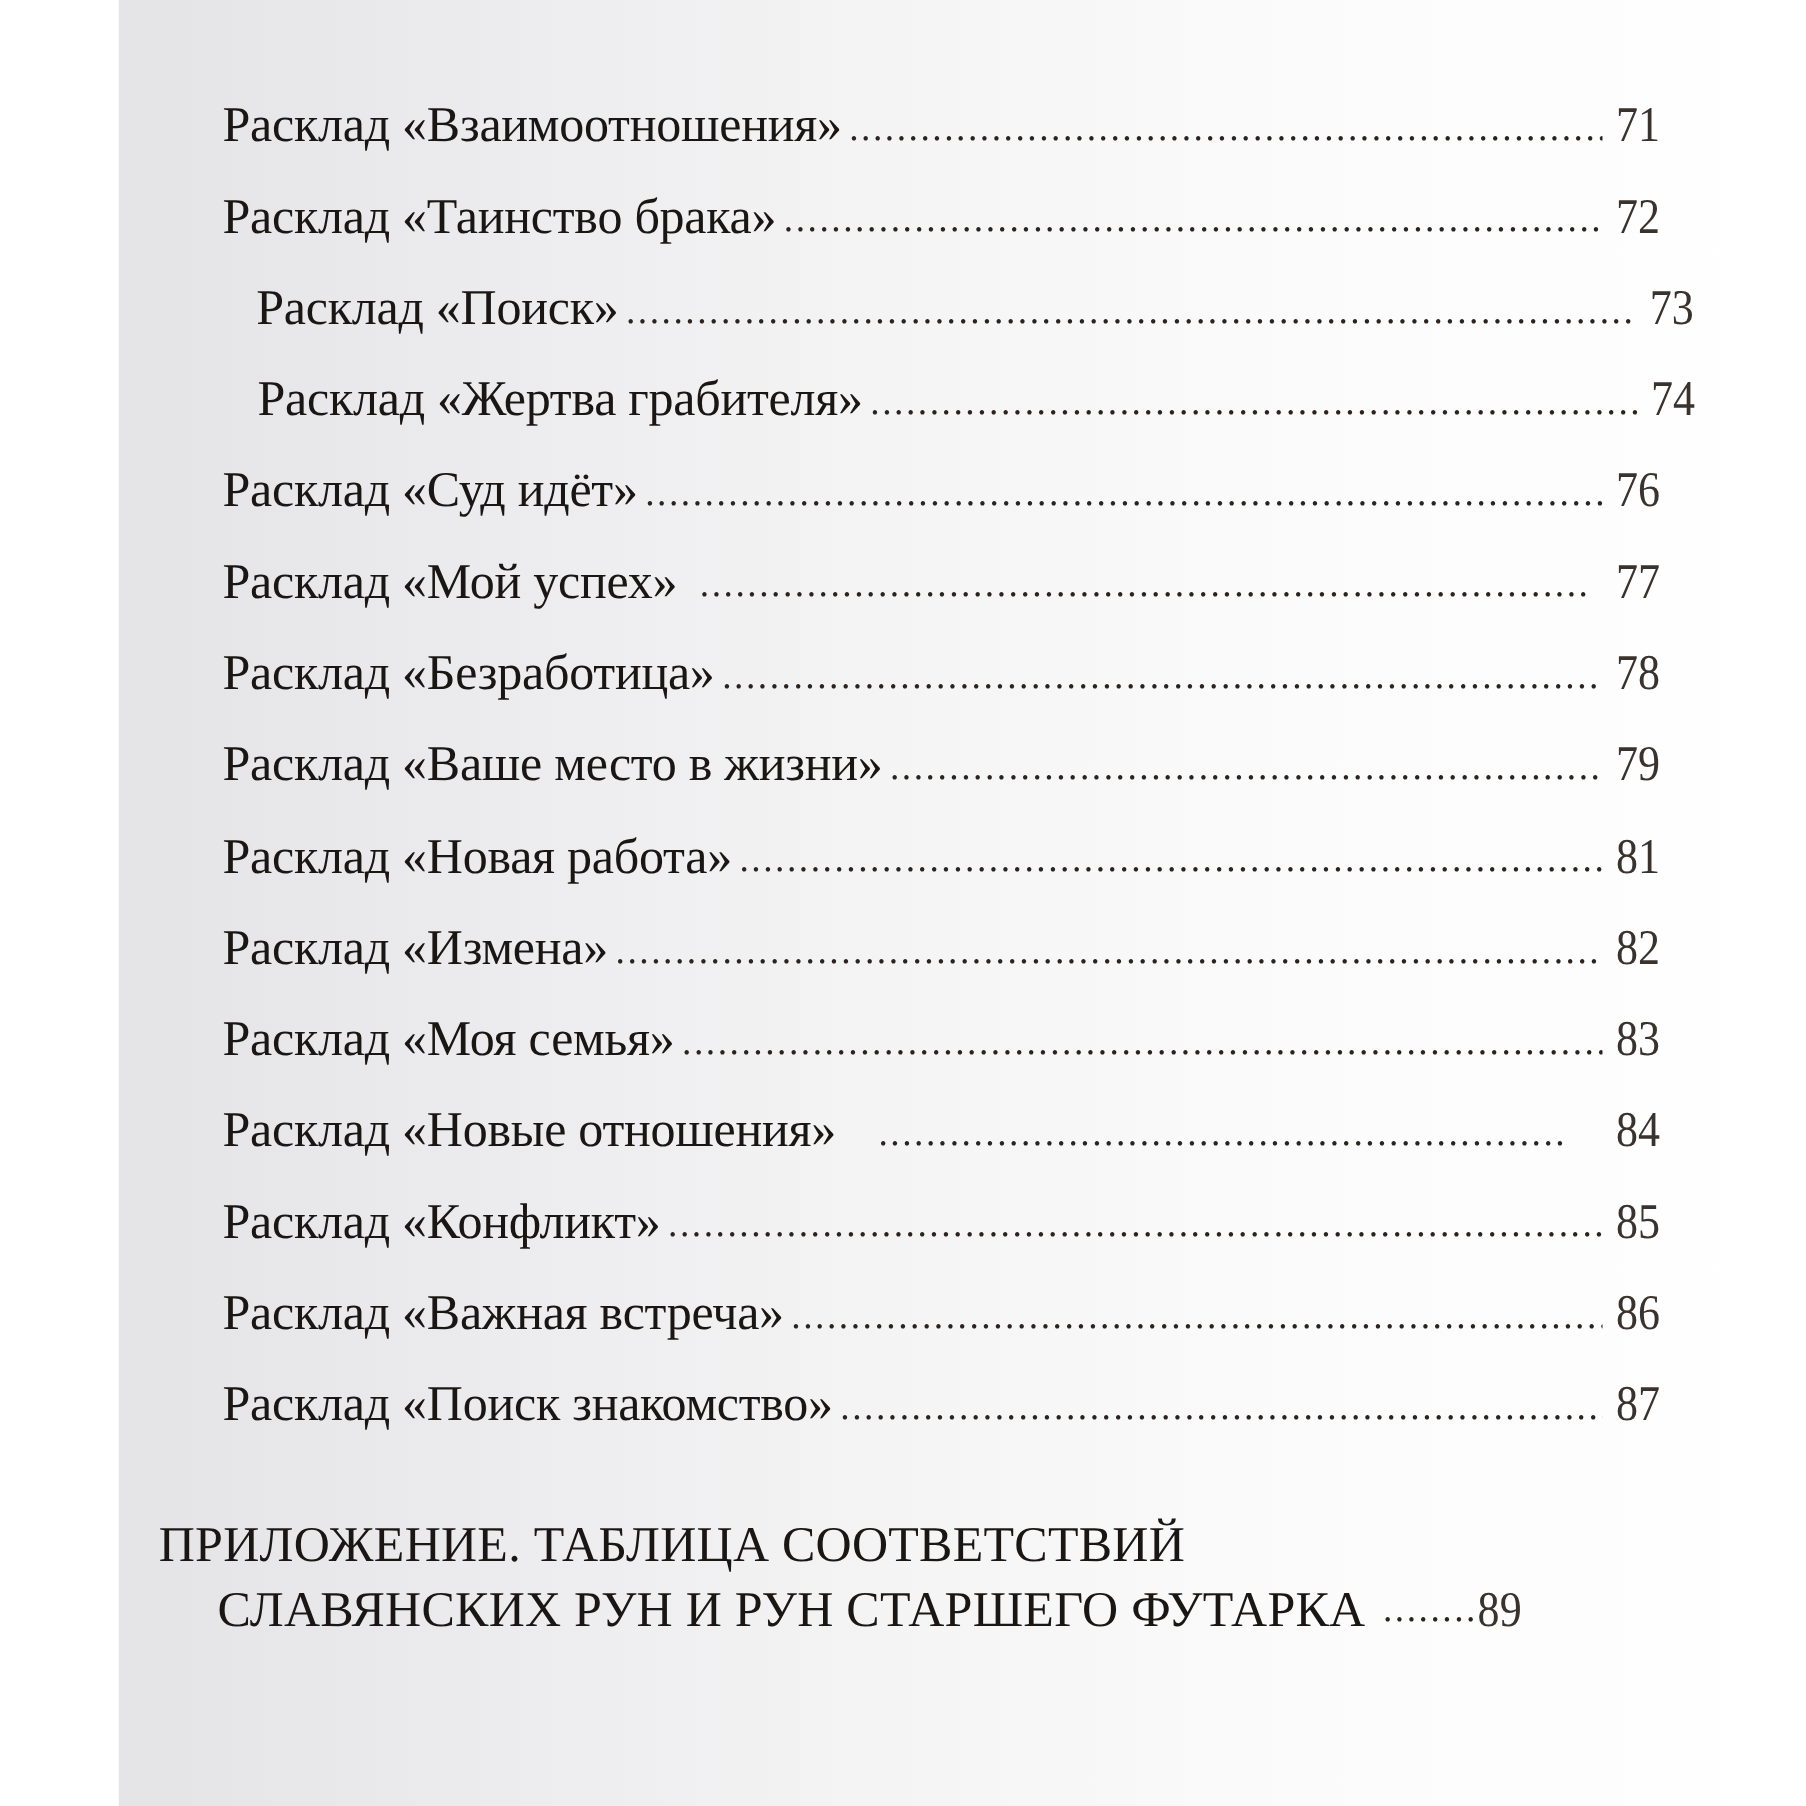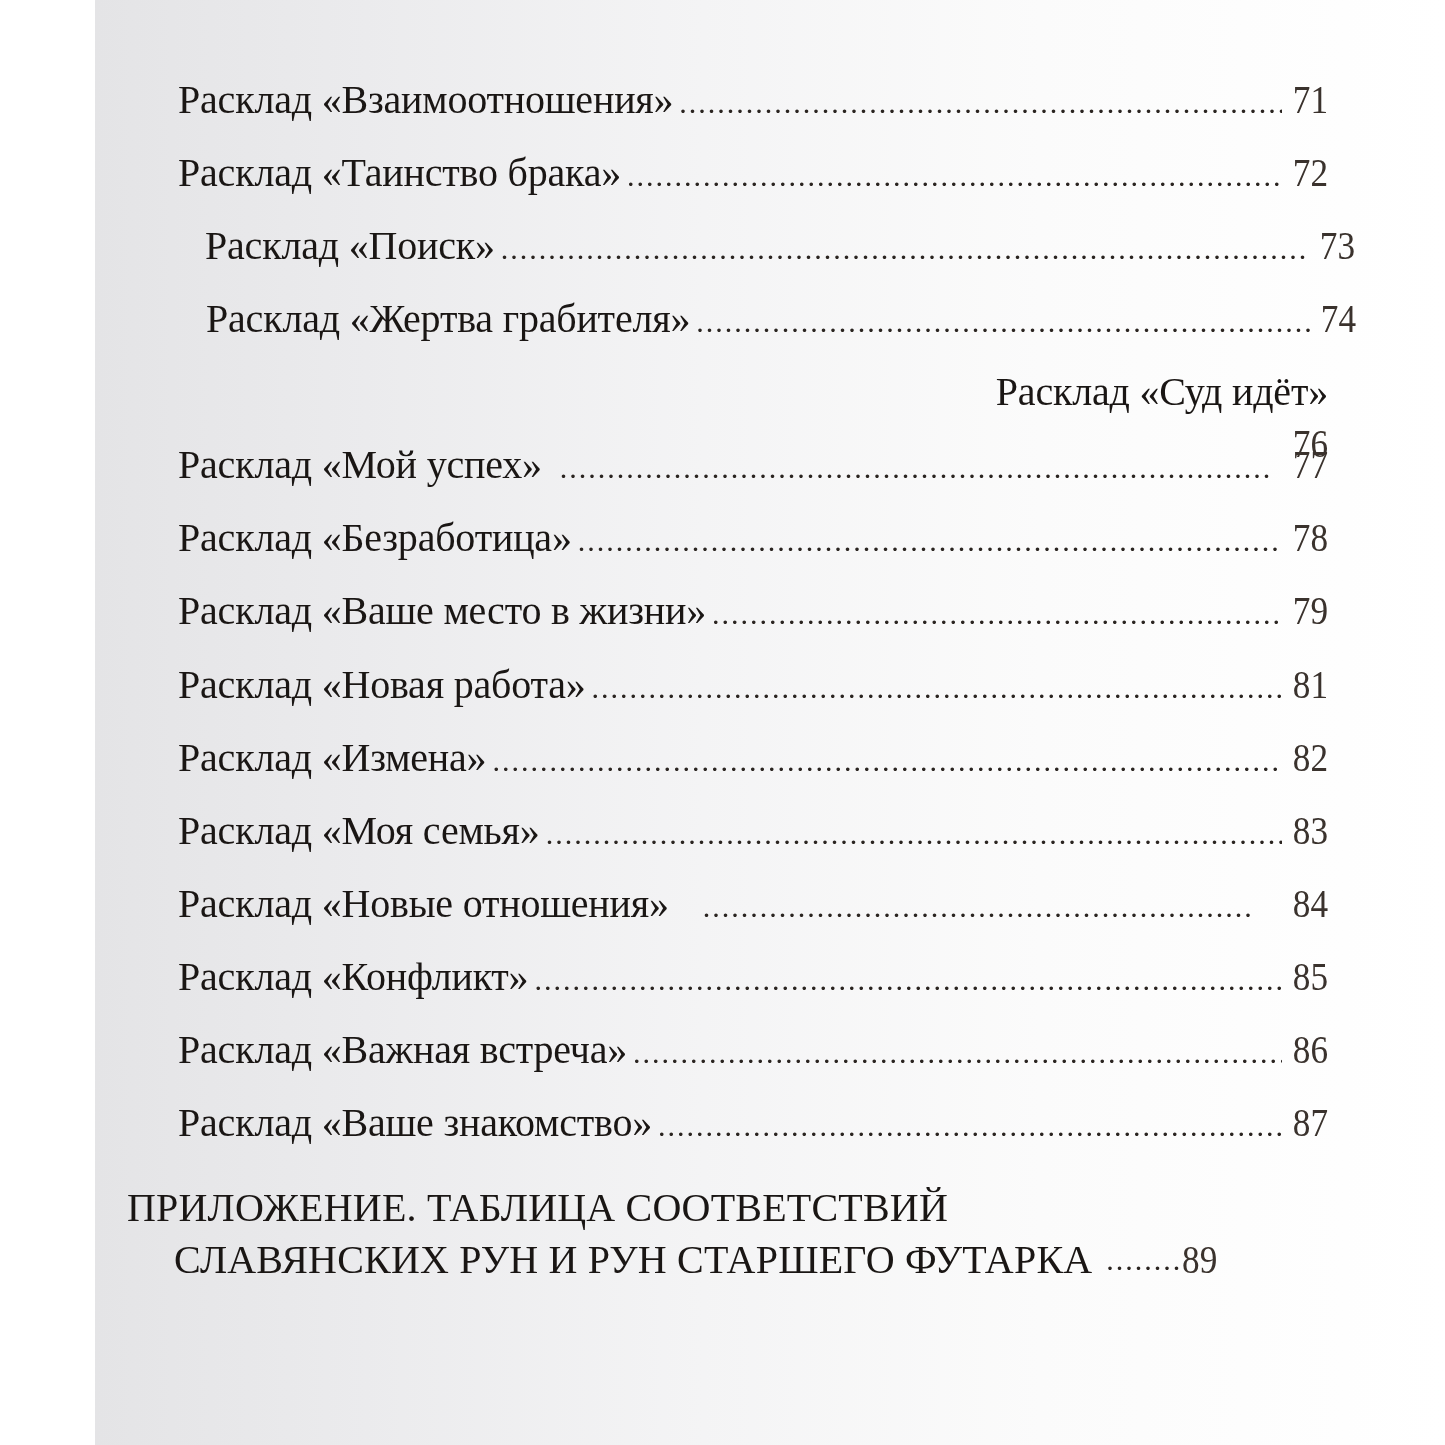--- a/index.html
+++ b/index.html
@@ -115,21 +115,21 @@
       <span class="leader"></span>
       <span class="page-num">73</span>
     </div>
 
     <div class="entry" style="top:294px;margin-left:28px;">
       <span class="title">Расклад «Жертва грабителя»</span>
       <span class="leader"></span>
       <span class="page-num">74</span>
     </div>
 
-    <div class="entry" style="top:367px;flex-direction:column;">
+    <div class="entry" style="top:367px;">
       <span class="title">Расклад «Суд идёт»</span>
       <span class="leader"></span>
       <span class="page-num">76</span>
     </div>
 
     <div class="entry" style="top:440px;gap:12px;">
       <span class="title">Расклад «Мой успех»</span>
       <span class="leader"></span>
       <span class="page-num">77</span>
     </div>
@@ -176,26 +176,26 @@
       <span class="page-num">85</span>
     </div>
 
     <div class="entry" style="top:1025px;">
       <span class="title">Расклад «Важная встреча»</span>
       <span class="leader"></span>
       <span class="page-num">86</span>
     </div>
 
     <div class="entry" style="top:1098px;">
-      <span class="title">Расклад «Ваше знакомство»</span>
+      <span class="title">Расклад «Поиск знакомство»</span>
       <span class="leader"></span>
       <span class="page-num">87</span>
     </div>
 
-    <div class="appendix" style="top:1182px;">
+    <div class="appendix" style="top:1210px;">
       <div>ПРИЛОЖЕНИЕ. ТАБЛИЦА СООТВЕТСТВИЙ</div>
       <div class="line2">
         <span>СЛАВЯНСКИХ РУН И РУН СТАРШЕГО ФУТАРКА</span>
         <span class="leader-short">........</span>
         <span class="page-num">89</span>
       </div>
     </div>
 
   </div>
 </div>

